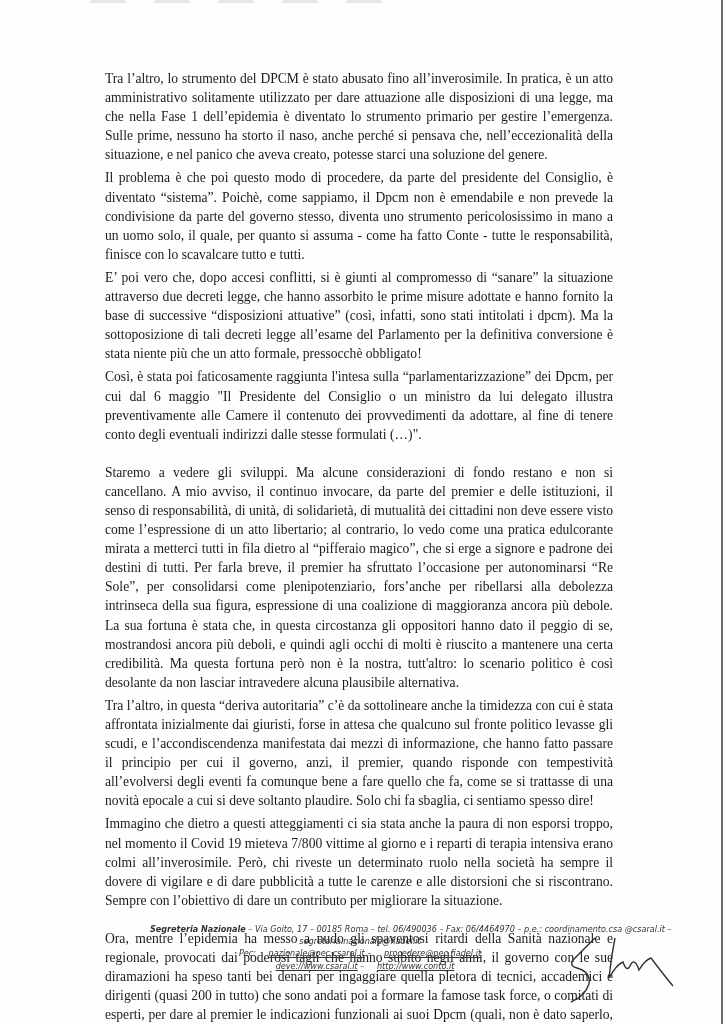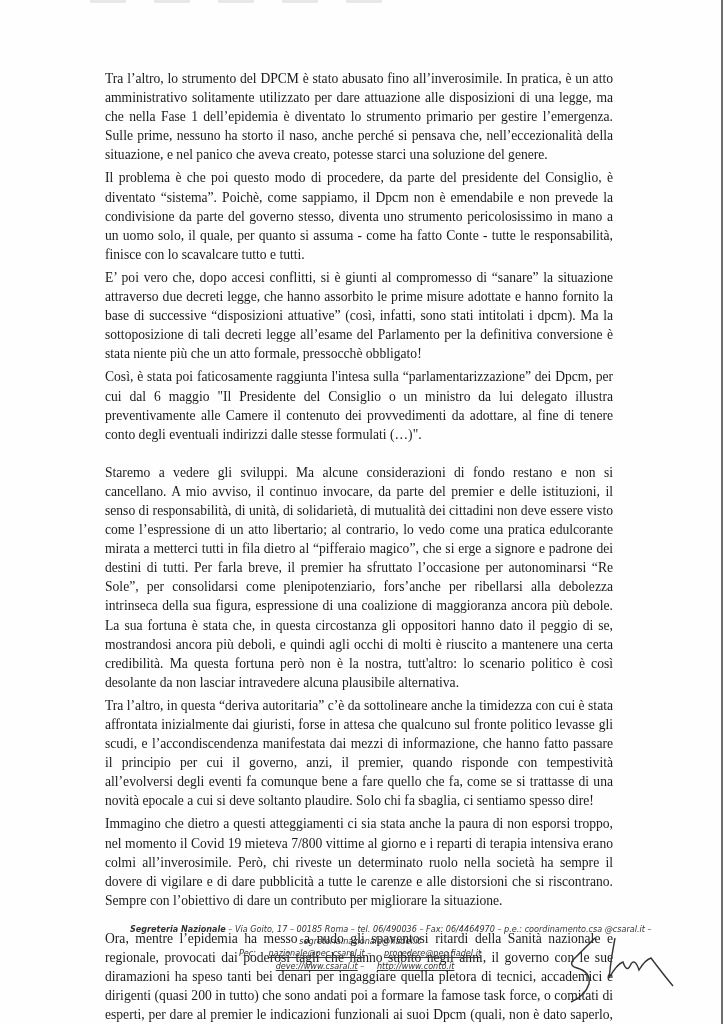--- a/index.html
+++ b/index.html
@@ -20,21 +20,21 @@
       font-family: "Liberation Serif", serif; font-size: 13.6px; line-height: 19.1px;
       color: #1a1a1a; text-align: justify;
     }
     .body-text p { margin: 4px; }
     .body-text p.gap { margin-top: 19px; }
     .footer {
       position: absolute; left: 130px; top: 923px; width: 460px;
       font-family: "DejaVu Sans", sans-serif; font-style: italic; font-size: 8.1px;
       line-height: 12.2px; color: #333; text-align: center;
     }
-    .footer .line1 { white-space: nowrap; text-align: center; }
+    .footer .line1 { white-space: nowrap; text-align: center; margin-left: 20px; }
     .footer b { font-weight: bold; }
     .footer a { color: #333; text-decoration: underline; margin-left: 10px; }
     .signature {
       position: absolute; left: 565px; top: 934px; width: 140px; height: 70px;
     }
   </style>
 </head>
 <body>
 
 <div class="page">

